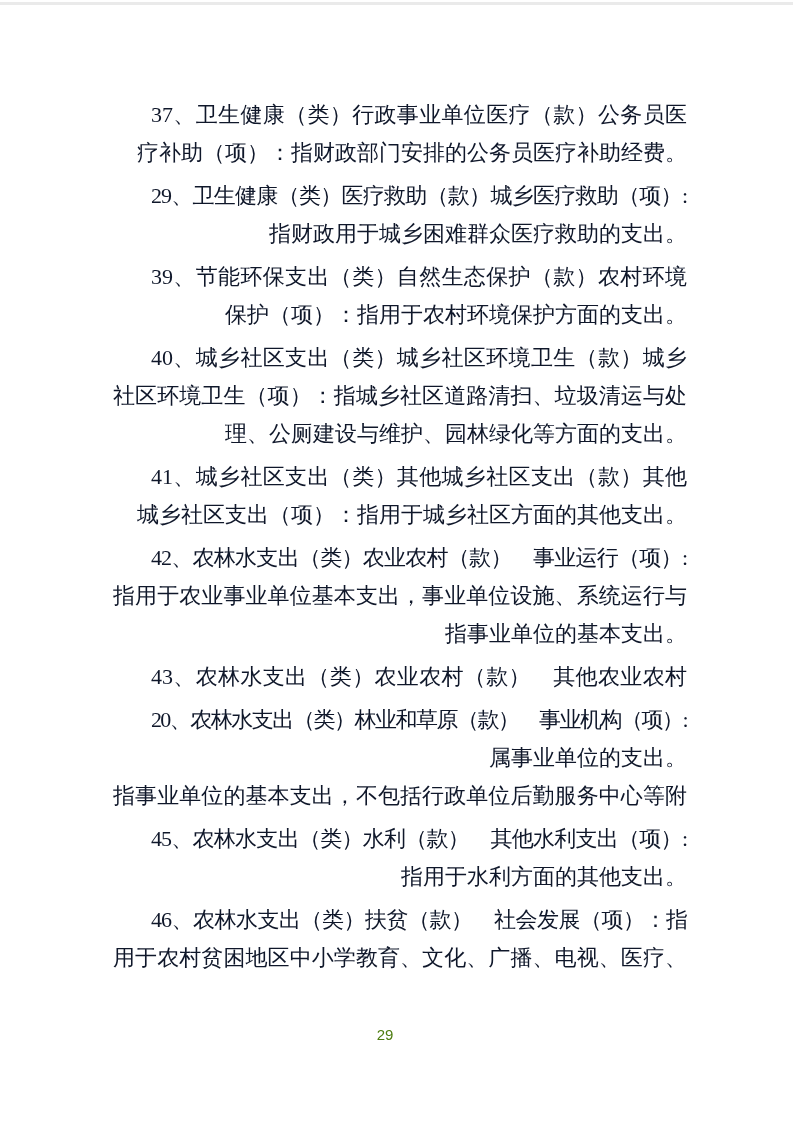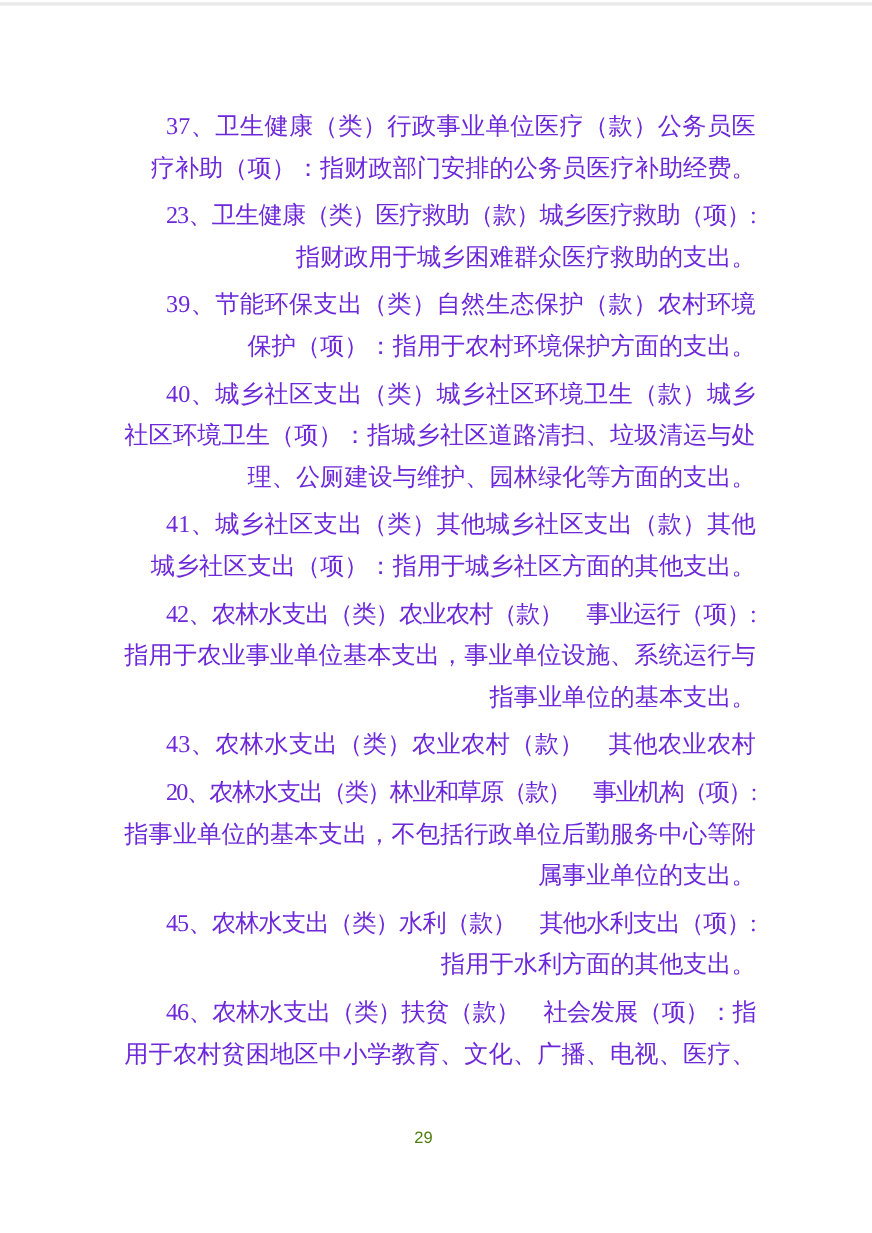--- a/index.html
+++ b/index.html
@@ -23,21 +23,21 @@
     left: 0;
     right: 0;
     height: 3px;
     background: #eaeaea;
   }
   .content {
     position: absolute;
     top: 96px;
     left: 113px;
     width: 574px;
-    color: #6d28d9;
+    color: #0f172a;
   }
   .clause { margin: 0 0 5px 0; }
   .clause:last-child { margin-bottom: 0; }
   .line {
     font-size: 22px;
     line-height: 38px;
     height: 38px;
     overflow: hidden;
     text-align: right;
   }
@@ -66,21 +66,21 @@
   <div class="scan-edge"></div>
 
   <main class="content">
 
     <div class="clause">
       <div class="line fill indent">37、卫生健康（类）行政事业单位医疗（款）公务员医</div>
       <div class="line">疗补助（项）：指财政部门安排的公务员医疗补助经费。</div>
     </div>
 
     <div class="clause">
-      <div class="line fill indent tight">23、卫生健康（类）医疗救助（款）城乡医疗救助（项）:</div>
+      <div class="line fill indent tight">29、卫生健康（类）医疗救助（款）城乡医疗救助（项）:</div>
       <div class="line">指财政用于城乡困难群众医疗救助的支出。</div>
     </div>
 
     <div class="clause">
       <div class="line fill indent">39、节能环保支出（类）自然生态保护（款）农村环境</div>
       <div class="line">保护（项）：指用于农村环境保护方面的支出。</div>
     </div>
 
     <div class="clause">
       <div class="line fill indent">40、城乡社区支出（类）城乡社区环境卫生（款）城乡</div>
@@ -98,22 +98,22 @@
       <div class="line fill">指用于农业事业单位基本支出，事业单位设施、系统运行与</div>
       <div class="line">指事业单位的基本支出。</div>
     </div>
 
     <div class="clause">
       <div class="line fill indent">43、农林水支出（类）农业农村（款）　其他农业农村</div>
     </div>
 
     <div class="clause">
       <div class="line fill indent tighter">20、农林水支出（类）林业和草原（款）　事业机构（项）:</div>
+      <div class="line">属事业单位的支出。</div>
       <div class="line fill">指事业单位的基本支出，不包括行政单位后勤服务中心等附</div>
-      <div class="line">属事业单位的支出。</div>
     </div>
 
     <div class="clause">
       <div class="line fill indent tight">45、农林水支出（类）水利（款）　其他水利支出（项）:</div>
       <div class="line">指用于水利方面的其他支出。</div>
     </div>
 
     <div class="clause">
       <div class="line fill indent tight">46、农林水支出（类）扶贫（款）　社会发展（项）：指</div>
       <div class="line fill">用于农村贫困地区中小学教育、文化、广播、电视、医疗、</div>

